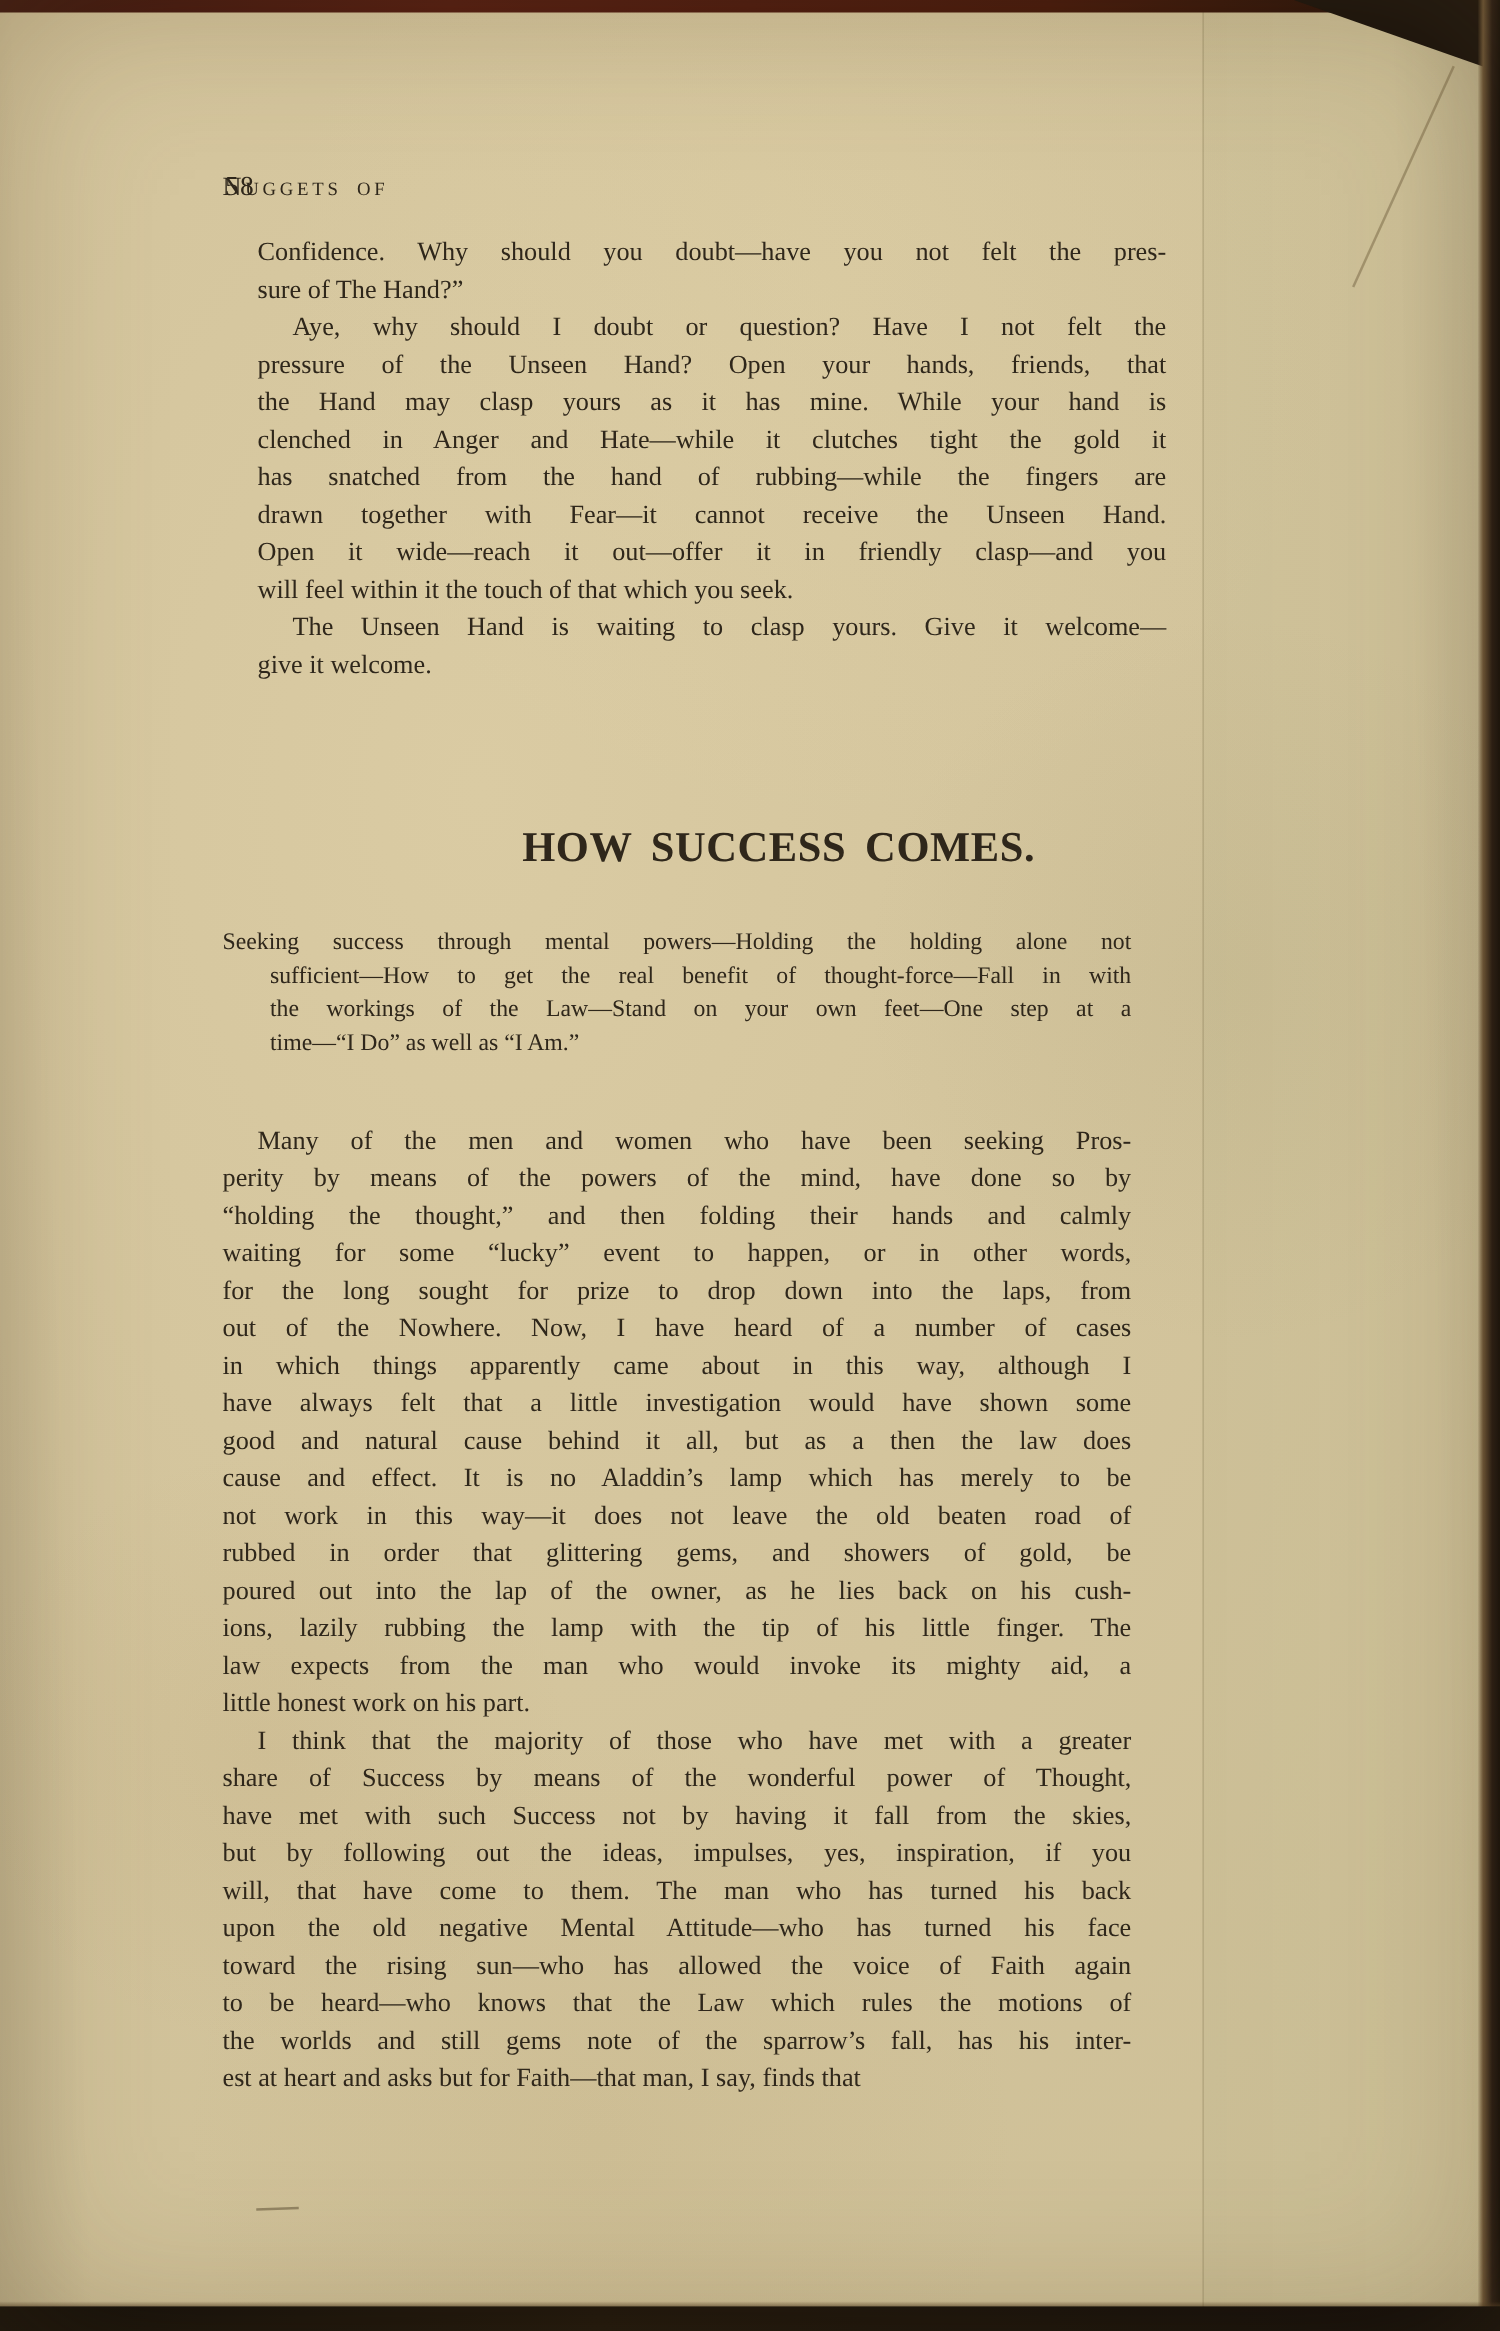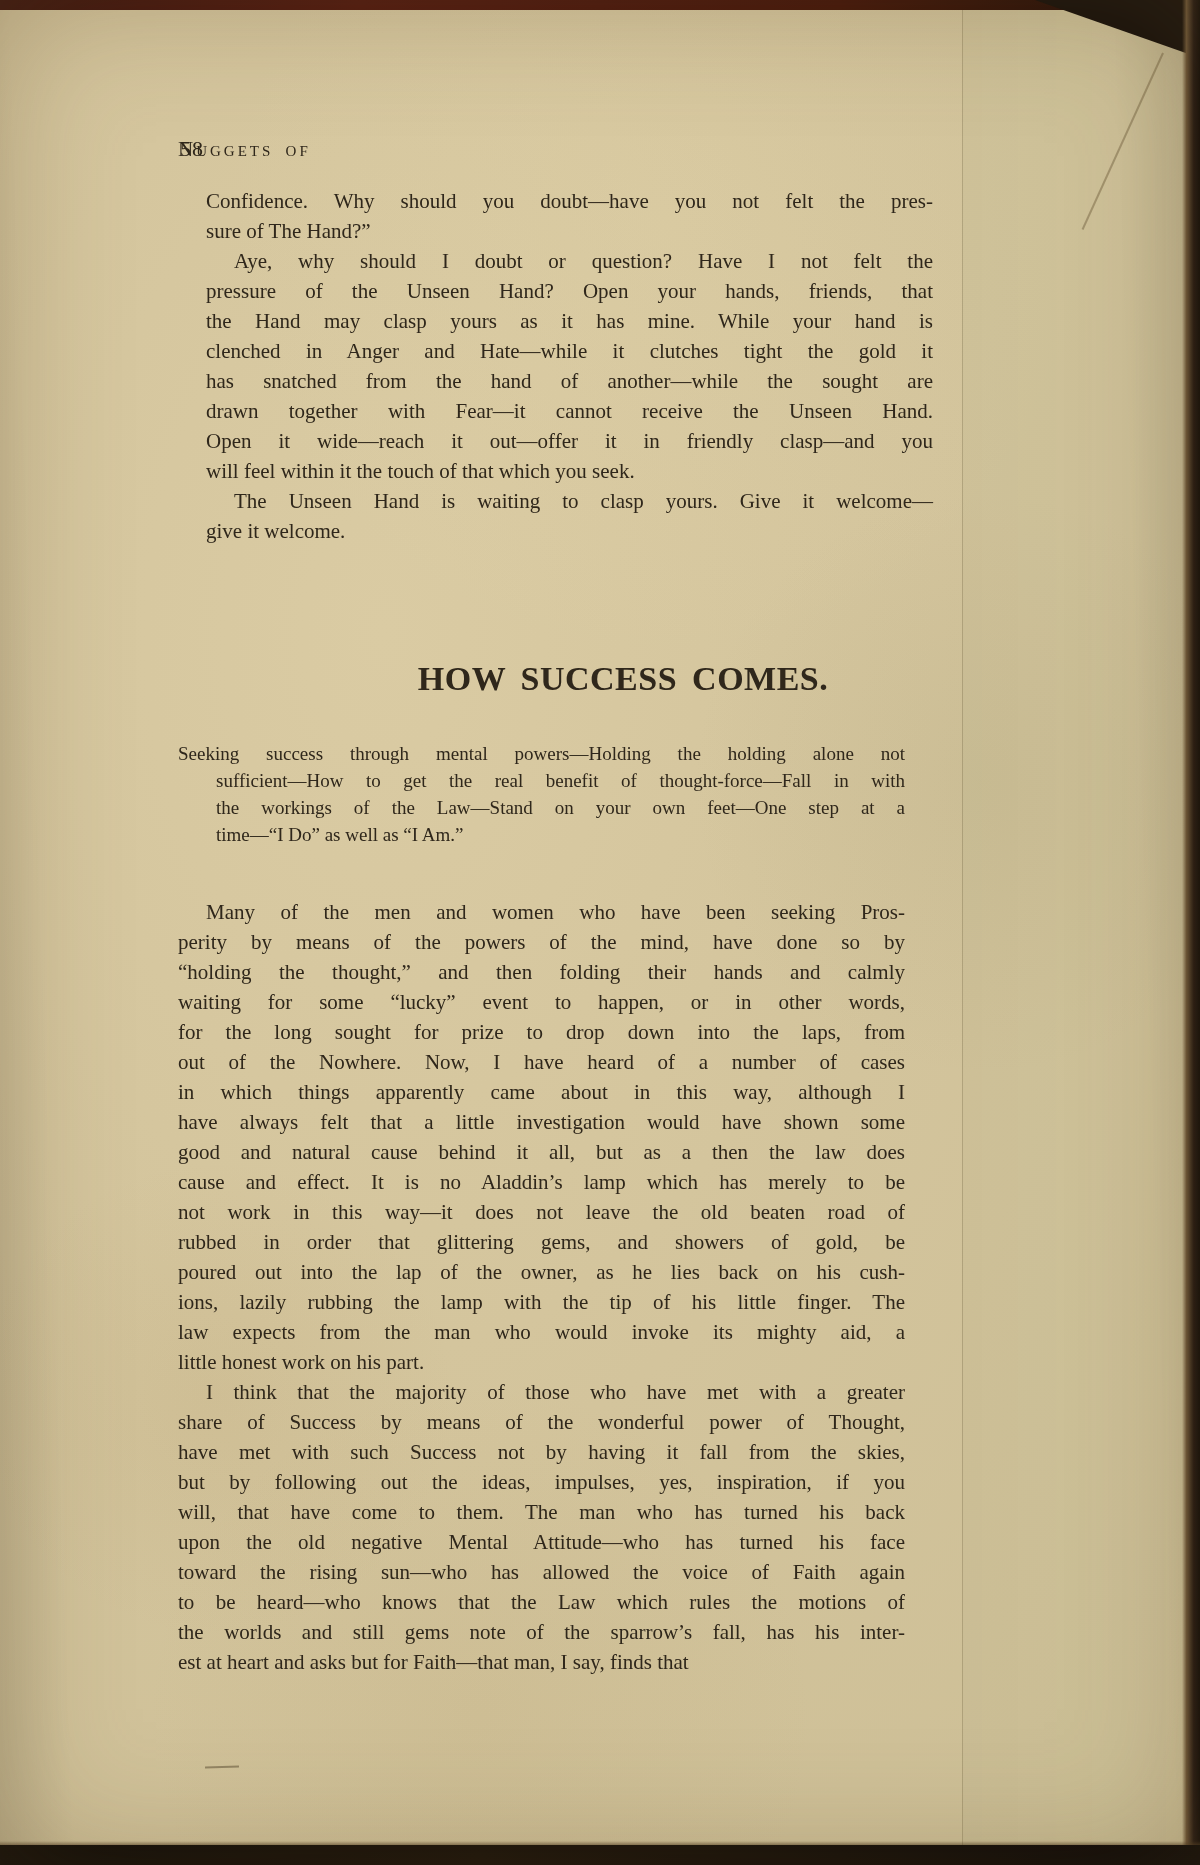--- a/index.html
+++ b/index.html
@@ -80,21 +80,21 @@
   <div class="intro-block">
     <div class="para no-indent">
         <div class="tline">Confidence.  Why should you doubt—have you not felt the pres-</div>
         <div class="tline tline-last">sure of The Hand?”</div>
       </div>
     <div class="para indent">
         <div class="tline">Aye, why should I doubt or question?  Have I not felt the</div>
         <div class="tline">pressure of the Unseen Hand?  Open your hands, friends, that</div>
         <div class="tline">the Hand may clasp yours as it has mine.  While your hand is</div>
         <div class="tline">clenched in Anger and Hate—while it clutches tight the gold it</div>
-        <div class="tline">has snatched from the hand of another—while the sought are</div>
+        <div class="tline">has snatched from the hand of rubbing—while the fingers are</div>
         <div class="tline">drawn together with Fear—it cannot receive the Unseen Hand.</div>
         <div class="tline">Open it wide—reach it out—offer it in friendly clasp—and you</div>
         <div class="tline tline-last">will feel within it the touch of that which you seek.</div>
       </div>
     <div class="para indent">
         <div class="tline">The Unseen Hand is waiting to clasp yours.  Give it welcome—</div>
         <div class="tline tline-last">give it welcome.</div>
       </div>
   </div>
 

